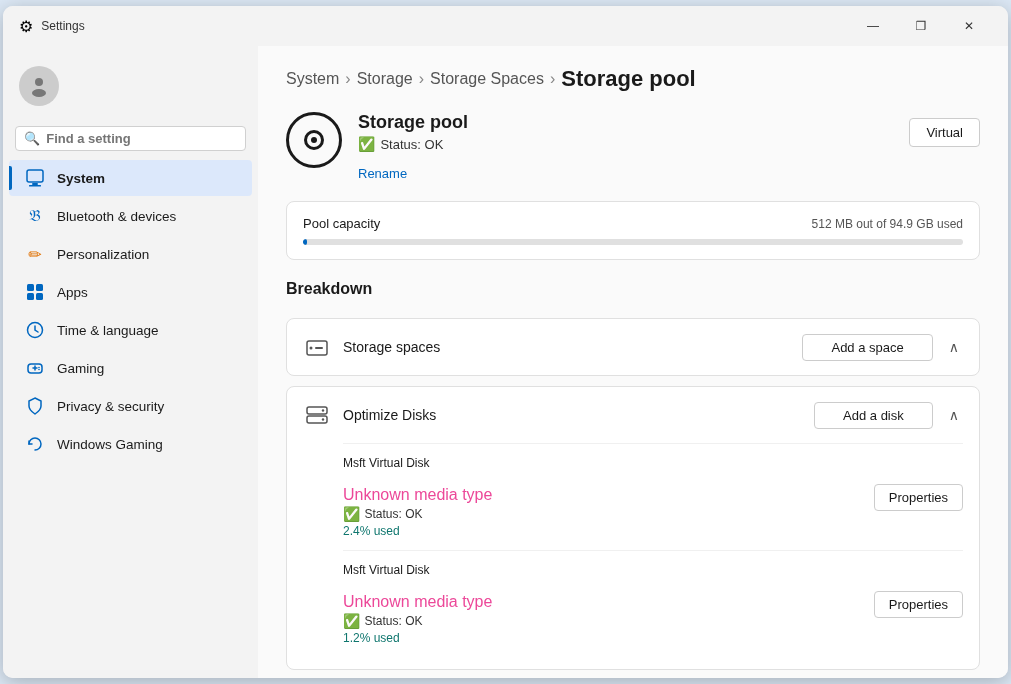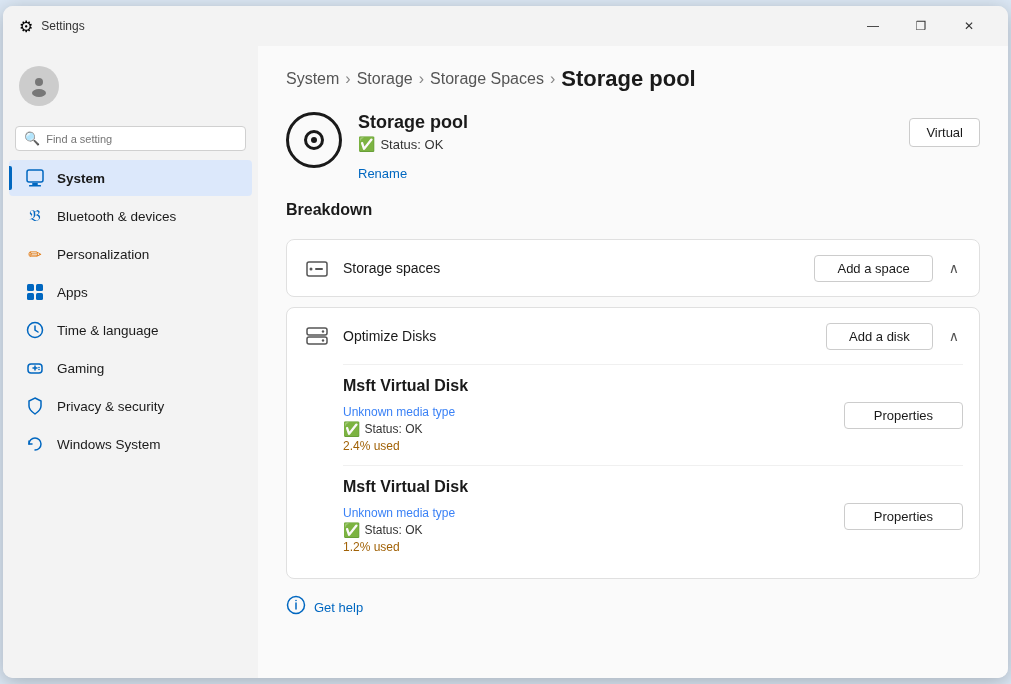--- a/index.html
+++ b/index.html
@@ -94,23 +94,24 @@
       background: white;
       border: 1px solid #d0d0d0;
       border-radius: 4px;
       padding: 4px 8px;
       gap: 6px;
     }
     .search-box input {
       border: none;
       outline: none;
       background: transparent;
-      font-size: 11px;
+      font-size: 13px;
       color: #b91c1c;
       flex: 1;
+      font-weight: bold;
     }
     .search-icon { color: #666; font-size: 13px; }
     .nav-item {
       display: flex;
       align-items: center;
       padding: 8px 16px;
       cursor: pointer;
       gap: 12px;
       border-radius: 4px;
       margin: 1px 6px;
@@ -275,50 +276,50 @@
       align-items: center;
       justify-content: center;
       flex-shrink: 0;
       color: #555;
     }
     .breakdown-label { flex: 1; font-size: 14px; font-weight: 500; color: #1a1a1a; }
     .action-btn {
       background: white;
       border: 1px solid #ccc;
       border-radius: 4px;
-      padding: 5px 22px;
+      padding: 5px 28px;
       cursor: pointer;
       font-size: 13px;
       color: #1a1a1a;
     }
     .chevron-btn {
       background: transparent;
       border: none;
       cursor: pointer;
       color: #555;
       font-size: 14px;
       padding: 4px;
     }
     .disk-list { padding: 0 16px 12px 56px; }
     .disk-item {
       display: flex;
       align-items: center;
       padding: 12px 0;
       border-top: 1px solid #f0f0f0;
     }
     .disk-info { flex: 1; }
-    .disk-name { font-size: 16px; font-weight: 700; color: #1a1a1a; }
-    .disk-sub { font-size: 12px; color: #3b82f6; margin-top: 10px; }
+    .disk-name { font-size: 12px; font-weight: 400; color: #1a1a1a; }
+    .disk-sub { font-size: 16px; color: #ec4899; margin-top: 16px; }
     .disk-status { display: flex; align-items: center; gap: 4px; font-size: 12px; color: #333; margin-top: 2px; }
-    .disk-usage { font-size: 12px; color: #a16207; margin-top: 2px; }
+    .disk-usage { font-size: 12px; color: #0f766e; margin-top: 2px; }
     .props-btn {
       background: white;
       border: 1px solid #ccc;
       border-radius: 4px;
-      padding: 5px 29px;
+      padding: 5px 14px;
       cursor: pointer;
       font-size: 13px;
       color: #1a1a1a;
       flex-shrink: 0;
     }
     
     .help-row {
       display: flex;
       align-items: center;
       gap: 8px;
@@ -432,21 +433,21 @@
         <span>Privacy &amp; security</span>
       </div>
 
       <div class="nav-item">
         <span class="nav-icon">
           <svg width="18" height="18" viewBox="0 0 18 18" fill="none">
             <path d="M3 9 A6 6 0 1 1 9 15" stroke="#0067c0" stroke-width="1.5" stroke-linecap="round" fill="none"></path>
             <polyline points="3,6 3,9 6,9" stroke="#0067c0" stroke-width="1.5" stroke-linecap="round" fill="none"></polyline>
           </svg>
         </span>
-        <span>Windows System</span>
+        <span>Windows Gaming</span>
       </div>
     </div>
 
     <div class="main">
 
       <div class="breadcrumb">
         <span class="link">System</span>
         <span class="sep">›</span>
         <span class="link">Storage</span>
         <span class="sep">›</span>
@@ -465,20 +466,29 @@
           <h2>Storage pool</h2>
           <div class="status-line">
             <span class="status-ok">✅</span>
             <span>Status: OK</span>
           </div>
           <a class="rename-link">Rename</a>
         </div>
         <button class="optimize-btn">Virtual</button>
       </div>
 
+      <div class="capacity-card">
+        <div class="capacity-header">
+          <span class="capacity-label">Pool capacity</span>
+          <span class="capacity-value">512 MB out of 94.9 GB used</span>
+        </div>
+        <div class="progress-bar">
+          <div class="progress-fill" style="width: 0.6%"></div>
+        </div>
+      </div>
 
       <div class="breakdown-title">Breakdown</div>
 
       <div class="breakdown-card">
         <div class="breakdown-row">
           <div class="breakdown-icon">
             <svg width="24" height="24" viewBox="0 0 24 24" fill="none">
               <rect x="2" y="6" width="20" height="14" rx="2" stroke="#555" stroke-width="1.5"></rect>
               <circle cx="6" cy="13" r="1.5" fill="#555"></circle>
               <rect x="10" y="12" width="8" height="2" rx="1" fill="#555"></rect>

